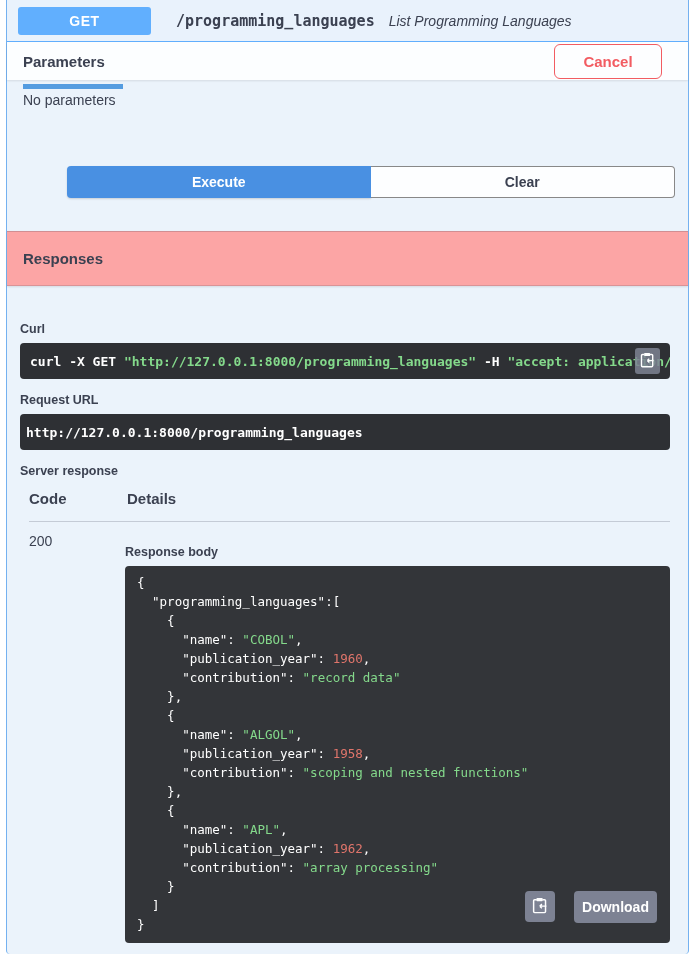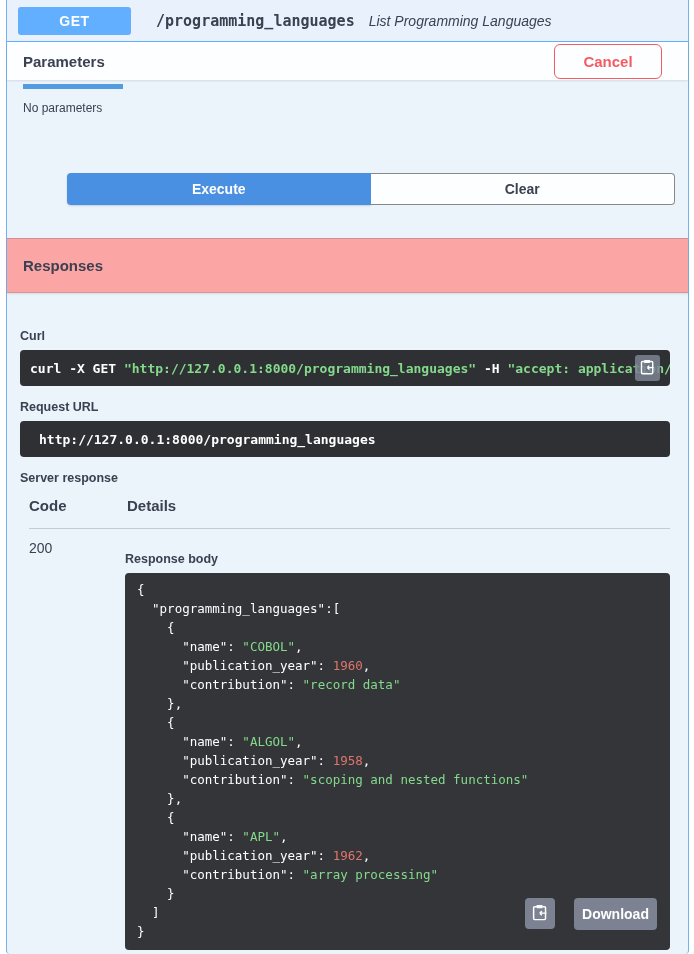--- a/index.html
+++ b/index.html
@@ -11,21 +11,21 @@
     border: 1px solid #74b1f0; border-top: none; border-bottom: none; border-radius: 0 0 4px 4px;
     background: #ebf3fb;
   }
 
   
   .summary {
     height: 42px; display: flex; align-items: center; padding: 0 10px;
     background: #e9f2fc; border-bottom: 1px solid #61affe; cursor: pointer;
   }
   .method-badge {
-    width: 113px; height: 28px; margin-left: 1px; background: #61affe; color: #fff;
+    width: 133px; height: 28px; margin-left: 1px; background: #61affe; color: #fff;
     border: none; border-radius: 3px; font-family: "Liberation Sans", sans-serif;
     font-size: 14px; font-weight: 700; letter-spacing: .5px; cursor: pointer;
   }
   .endpoint-path {
     margin-left: 25px; font-family: "DejaVu Sans Mono", monospace;
     font-size: 15px; font-weight: 700; color: #3b4151;
   }
   .endpoint-summary { margin-left: 14px; font-size: 14px; color: #3b4151; font-style: italic; }
 
   
@@ -45,21 +45,21 @@
   }
 
   .responses-header {
     height: 55px; margin-top: 33px;
     border-top: 1px solid rgba(59,65,81,.22); border-bottom: 1px solid rgba(59,65,81,.18);
     background: #fca5a5;
   }
   .responses-title { font-size: 15px; font-weight: 700; color: #3b4151; padding-left: 2px; }
 
   
-  .no-params { padding: 21px 0 0 16px; font-size: 12px; color: #3b4151; }
+  .no-params { padding: 12px 0 0 16px; font-size: 14px; color: #3b4151; }
   .execute-row { display: flex; padding: 0 13px; margin-top: 58px; margin-left: 47px; }
   .execute-btn {
     flex: 1; height: 32px; background: #4990e2; color: #fff; border: none;
     border-radius: 4px 0 0 4px; font-size: 14px; font-weight: 700;
     font-family: "Liberation Sans", sans-serif; cursor: pointer;
     box-shadow: 0 1px 2px rgba(0,0,0,.15);
   }
   .clear-btn {
     flex: 1; height: 32px; background: #fdfeff; color: #3b4151;
     border: 1px solid #888; border-left: none; border-radius: 0 4px 4px 0;
@@ -81,21 +81,21 @@
   .tok-string { color: #84d98b; }
   .tok-number { color: #e0756b; }
   .copy-btn {
     position: absolute; right: 10px; top: 5px; width: 25px; height: 26px;
     background: rgba(125,130,147,.85); border: none; border-radius: 3px;
     display: flex; align-items: center; justify-content: center; cursor: pointer;
   }
   .url-label { margin-top: 14px; }
   .url-bar code {
     font-family: "DejaVu Sans Mono", monospace; font-size: 13px; font-weight: 700;
-    color: #fff; white-space: nowrap; padding-left: 19px;
+    color: #fff; white-space: nowrap; padding-left: 6px;
   }
   .server-label { margin-top: 14px; }
 
   
   .resp-table { margin-top: 12px; }
   .resp-thead { display: flex; align-items: baseline; }
   .col-code-h { width: 107px; padding-left: 9px; font-size: 15px; font-weight: 700; }
   .col-details-h { font-size: 15px; font-weight: 700; }
   .resp-divider { border: none; border-top: 1px solid rgba(59,65,81,.22); margin: 14px 0 0 9px; }
   .resp-row { display: flex; margin-top: 11px; }

